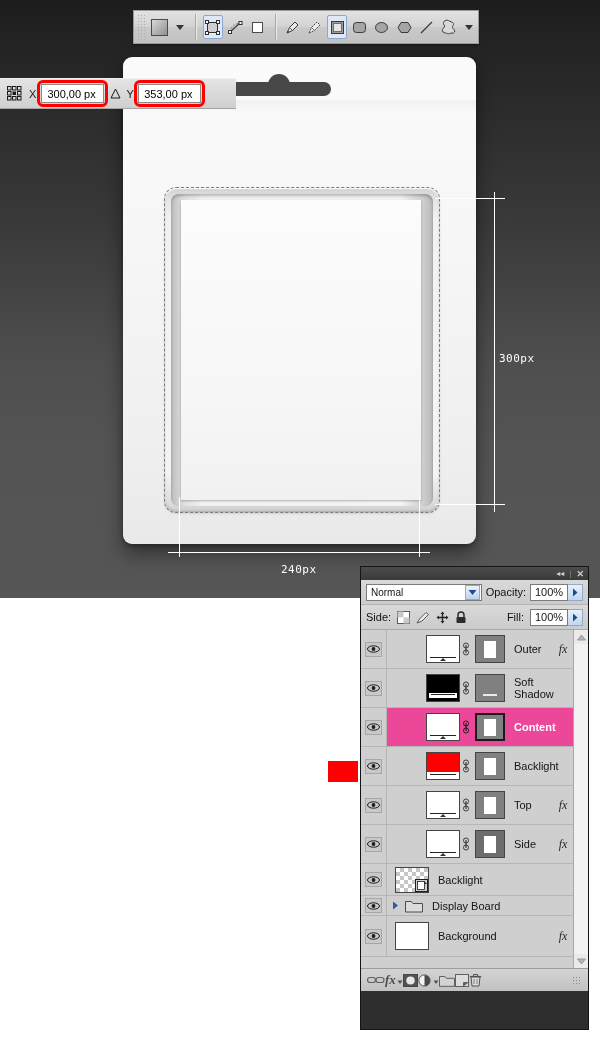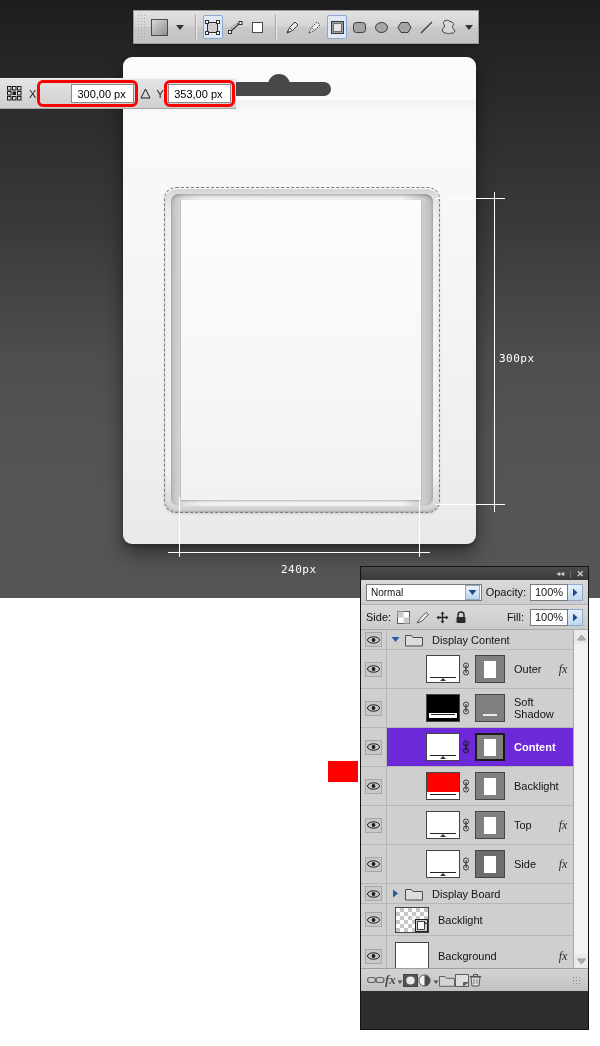--- a/index.html
+++ b/index.html
@@ -202,21 +202,21 @@
   
   #layer-list{
     position:relative;background:#cfcfcf;height:338px;overflow:hidden;
   }
   .layer-row{
     display:flex;align-items:center;height:38px;
     border-bottom:1px solid #b6b6b6;
     background:#cfcfcf;position:relative;
   }
   .layer-row.group{height:19px;}
-  .layer-row.selected{background:#6d28d9;}
+  .layer-row.selected{background:#ec4899;}
   .layer-row.selected .layer-name{color:#fff;font-weight:bold;}
   .eye-cell{
     width:25px;height:100%;display:flex;align-items:center;justify-content:center;
     border-right:1px solid #b6b6b6;background:#cfcfcf;flex:0 0 25px;
   }
   .eye-box{
     width:17px;height:15px;background:#c8c8c8;border:1px solid #a6a6a6;
     display:flex;align-items:center;justify-content:center;box-sizing:border-box;
   }
   .disclosure{width:16px;display:flex;align-items:center;justify-content:center;flex:0 0 16px;}
@@ -403,21 +403,21 @@
         <rect x="1.5" y="6.5" width="3.5" height="3.5"></rect>
         <rect x="11.5" y="6.5" width="3.5" height="3.5"></rect>
         <rect x="1.5" y="11.5" width="3.5" height="3.5"></rect>
         <rect x="6.5" y="11.5" width="3.5" height="3.5"></rect>
         <rect x="11.5" y="11.5" width="3.5" height="3.5"></rect>
       </g>
       <rect x="6.5" y="6.5" width="3.5" height="3.5" fill="#1a1a1a"></rect>
     </svg>
 
     <span class="coord-label">X:</span>
-    <div style="position:relative;padding-left:30px;">
+    <div style="position:relative;">
       <div class="coord-field" style="width:63px;">300,00 px</div>
       <div class="hl-ring" style="left:-4px;top:-4px;right:-4px;bottom:-4px;"></div>
     </div>
 
     <svg class="delta-glyph" width="11" height="11" viewBox="0 0 11 11">
       <polygon points="5.5,1 10,10 1,10" fill="none" stroke="#1a1a1a" stroke-width="1"></polygon>
     </svg>
 
     <span class="coord-label" style="margin-left:2px;">Y:</span>
     <div style="position:relative;">
@@ -484,279 +484,260 @@
         <div class="numfield">100%</div>
         <div class="numarrow">
           <svg width="6" height="9" viewBox="0 0 6 9">
               <polygon points="1,0.5 5.5,4.5 1,8.5" fill="#1b4d8e"></polygon>
             </svg>
         </div>
       </div>
     </div>
 
     <div id="layer-list">
+
+
+      <div class="layer-row">
+        <div class="eye-cell">
+          <div class="eye-box">
+            <svg width="13" height="8" viewBox="0 0 13 8">
+                <ellipse cx="6.5" cy="4" rx="6" ry="3.2" fill="none" stroke="#1d1d1d" stroke-width="1"></ellipse>
+                <circle cx="6.5" cy="4" r="1.9" fill="#1d1d1d"></circle>
+              </svg>
+          </div>
+        </div>
+        <div class="spacer-cell"></div>
+        <div class="thumb">
+          <div class="th-doc">
+            <div class="bar"></div>
+              <div class="tri"></div>
+          </div>
+        </div>
+        <div class="linkicon">
+          <svg width="8" height="14" viewBox="0 0 8 14">
+              <path d="M4 3 v8" stroke="#3a3a3a" stroke-width="1.2"></path>
+              <rect x="1.5" y="1" width="5" height="5" rx="2.4" fill="none" stroke="#3a3a3a"></rect>
+              <rect x="1.5" y="8" width="5" height="5" rx="2.4" fill="none" stroke="#3a3a3a"></rect>
+            </svg>
+        </div>
+        <div class="maskthumb nosel">
+          <div class="mask-white"></div>
+        </div>
+        <span class="layer-name">Outer</span>
+        <div class="fx-cell">fx</div>
+        <div class="fx-arrow">
+          <svg width="8" height="6" viewBox="0 0 8 6">
+              <polygon points="0.5,1 7.5,1 4,5" fill="#2f2f2f"></polygon>
+            </svg>
+        </div>
+      </div>
+
+      <div class="layer-row">
+        <div class="eye-cell">
+          <div class="eye-box">
+            <svg width="13" height="8" viewBox="0 0 13 8">
+                <ellipse cx="6.5" cy="4" rx="6" ry="3.2" fill="none" stroke="#1d1d1d" stroke-width="1"></ellipse>
+                <circle cx="6.5" cy="4" r="1.9" fill="#1d1d1d"></circle>
+              </svg>
+          </div>
+        </div>
+        <div class="spacer-cell"></div>
+        <div class="thumb">
+          <div class="th-black"></div>
+          <div style="position:absolute;left:2px;right:2px;bottom:3px;height:5px;background:#fff;"></div>
+          <div style="position:absolute;left:4px;right:4px;bottom:6px;height:1px;background:#222;"></div>
+          <div class="tri" style="bottom:2px;"></div>
+        </div>
+        <div class="linkicon">
+          <svg width="8" height="14" viewBox="0 0 8 14">
+              <path d="M4 3 v8" stroke="#3a3a3a" stroke-width="1.2"></path>
+              <rect x="1.5" y="1" width="5" height="5" rx="2.4" fill="none" stroke="#3a3a3a"></rect>
+              <rect x="1.5" y="8" width="5" height="5" rx="2.4" fill="none" stroke="#3a3a3a"></rect>
+            </svg>
+        </div>
+        <div class="maskthumb nosel" style="align-items:flex-end;padding-bottom:5px;">
+          <div class="mask-line" style="margin-top:0;"></div>
+        </div>
+        <span class="layer-name">Soft Shadow</span>
+        <div class="fx-cell"></div>
+        <div class="fx-arrow" style="border-left:none;"></div>
+      </div>
+
+      <div class="layer-row selected">
+        <div class="eye-cell">
+          <div class="eye-box">
+            <svg width="13" height="8" viewBox="0 0 13 8">
+                <ellipse cx="6.5" cy="4" rx="6" ry="3.2" fill="none" stroke="#1d1d1d" stroke-width="1"></ellipse>
+                <circle cx="6.5" cy="4" r="1.9" fill="#1d1d1d"></circle>
+              </svg>
+          </div>
+        </div>
+        <div class="spacer-cell"></div>
+        <div class="thumb">
+          <div class="th-doc">
+            <div class="bar"></div>
+              <div class="tri"></div>
+          </div>
+        </div>
+        <div class="linkicon">
+          <svg width="8" height="14" viewBox="0 0 8 14">
+              <path d="M4 3 v8" stroke="#1c1c1c" stroke-width="1.2"></path>
+              <rect x="1.5" y="1" width="5" height="5" rx="2.4" fill="none" stroke="#1c1c1c"></rect>
+              <rect x="1.5" y="8" width="5" height="5" rx="2.4" fill="none" stroke="#1c1c1c"></rect>
+            </svg>
+        </div>
+        <div class="maskthumb">
+          <div class="mask-white"></div>
+        </div>
+        <span class="layer-name">Content</span>
+        <div class="fx-cell"></div>
+        <div class="fx-arrow" style="border-left:none;"></div>
+      </div>
+
+      <div class="layer-row">
+        <div class="eye-cell">
+          <div class="eye-box">
+            <svg width="13" height="8" viewBox="0 0 13 8">
+                <ellipse cx="6.5" cy="4" rx="6" ry="3.2" fill="none" stroke="#1d1d1d" stroke-width="1"></ellipse>
+                <circle cx="6.5" cy="4" r="1.9" fill="#1d1d1d"></circle>
+              </svg>
+          </div>
+        </div>
+        <div class="spacer-cell"></div>
+        <div class="thumb">
+          <div class="th-red"></div>
+          <div style="position:absolute;left:0;right:0;bottom:0;height:7px;background:#fff;"></div>
+          <div style="position:absolute;left:3px;right:3px;bottom:4px;height:1px;background:#222;"></div>
+          <div class="tri"></div>
+        </div>
+        <div class="linkicon">
+          <svg width="8" height="14" viewBox="0 0 8 14">
+              <path d="M4 3 v8" stroke="#3a3a3a" stroke-width="1.2"></path>
+              <rect x="1.5" y="1" width="5" height="5" rx="2.4" fill="none" stroke="#3a3a3a"></rect>
+              <rect x="1.5" y="8" width="5" height="5" rx="2.4" fill="none" stroke="#3a3a3a"></rect>
+            </svg>
+        </div>
+        <div class="maskthumb nosel">
+          <div class="mask-white"></div>
+        </div>
+        <span class="layer-name">Backlight</span>
+        <div class="fx-cell"></div>
+        <div class="fx-arrow" style="border-left:none;"></div>
+      </div>
+
+      <div class="layer-row">
+        <div class="eye-cell">
+          <div class="eye-box">
+            <svg width="13" height="8" viewBox="0 0 13 8">
+                <ellipse cx="6.5" cy="4" rx="6" ry="3.2" fill="none" stroke="#1d1d1d" stroke-width="1"></ellipse>
+                <circle cx="6.5" cy="4" r="1.9" fill="#1d1d1d"></circle>
+              </svg>
+          </div>
+        </div>
+        <div class="spacer-cell"></div>
+        <div class="thumb">
+          <div class="th-doc">
+            <div class="bar"></div>
+              <div class="tri"></div>
+          </div>
+        </div>
+        <div class="linkicon">
+          <svg width="8" height="14" viewBox="0 0 8 14">
+              <path d="M4 3 v8" stroke="#3a3a3a" stroke-width="1.2"></path>
+              <rect x="1.5" y="1" width="5" height="5" rx="2.4" fill="none" stroke="#3a3a3a"></rect>
+              <rect x="1.5" y="8" width="5" height="5" rx="2.4" fill="none" stroke="#3a3a3a"></rect>
+            </svg>
+        </div>
+        <div class="maskthumb nosel">
+          <div class="mask-white"></div>
+        </div>
+        <span class="layer-name">Top</span>
+        <div class="fx-cell">fx</div>
+        <div class="fx-arrow">
+          <svg width="8" height="6" viewBox="0 0 8 6">
+              <polygon points="0.5,1 7.5,1 4,5" fill="#2f2f2f"></polygon>
+            </svg>
+        </div>
+      </div>
+
+      <div class="layer-row">
+        <div class="eye-cell">
+          <div class="eye-box">
+            <svg width="13" height="8" viewBox="0 0 13 8">
+                <ellipse cx="6.5" cy="4" rx="6" ry="3.2" fill="none" stroke="#1d1d1d" stroke-width="1"></ellipse>
+                <circle cx="6.5" cy="4" r="1.9" fill="#1d1d1d"></circle>
+              </svg>
+          </div>
+        </div>
+        <div class="spacer-cell"></div>
+        <div class="thumb">
+          <div class="th-doc">
+            <div class="bar"></div>
+              <div class="tri"></div>
+          </div>
+        </div>
+        <div class="linkicon">
+          <svg width="8" height="14" viewBox="0 0 8 14">
+              <path d="M4 3 v8" stroke="#3a3a3a" stroke-width="1.2"></path>
+              <rect x="1.5" y="1" width="5" height="5" rx="2.4" fill="none" stroke="#3a3a3a"></rect>
+              <rect x="1.5" y="8" width="5" height="5" rx="2.4" fill="none" stroke="#3a3a3a"></rect>
+            </svg>
+        </div>
+        <div class="maskthumb nosel" style="background:#6d6d6d;">
+          <div class="mask-white"></div>
+        </div>
+        <span class="layer-name">Side</span>
+        <div class="fx-cell">fx</div>
+        <div class="fx-arrow">
+          <svg width="8" height="6" viewBox="0 0 8 6">
+              <polygon points="0.5,1 7.5,1 4,5" fill="#2f2f2f"></polygon>
+            </svg>
+        </div>
+      </div>
+
+      <div class="layer-row" style="height:31px;">
+        <div class="eye-cell">
+          <div class="eye-box">
+            <svg width="13" height="8" viewBox="0 0 13 8">
+                <ellipse cx="6.5" cy="4" rx="6" ry="3.2" fill="none" stroke="#1d1d1d" stroke-width="1"></ellipse>
+                <circle cx="6.5" cy="4" r="1.9" fill="#1d1d1d"></circle>
+              </svg>
+          </div>
+        </div>
+        <div class="thumb" style="margin-left:8px;height:26px;">
+          <div class="th-checker"></div>
+          <svg style="position:absolute;right:0;bottom:0;" width="13" height="13" viewBox="0 0 13 13">
+            <rect x="0.5" y="0.5" width="12" height="12" fill="#cfcfcf" stroke="#1c1c1c"></rect>
+            <rect x="2.5" y="2.5" width="7" height="8" fill="#fff" stroke="#1c1c1c" stroke-width=".8"></rect>
+            <path d="M9.5 2.5 l2.5 2.5 h-2.5 Z" fill="#1c1c1c"></path>
+          </svg>
+        </div>
+        <span class="layer-name">Backlight</span>
+        <div class="fx-cell"></div>
+        <div class="fx-arrow"></div>
+      </div>
 
       <div class="layer-row group">
         <div class="eye-cell">
           <div class="eye-box">
             <svg width="13" height="8" viewBox="0 0 13 8">
                 <ellipse cx="6.5" cy="4" rx="6" ry="3.2" fill="none" stroke="#1d1d1d" stroke-width="1"></ellipse>
                 <circle cx="6.5" cy="4" r="1.9" fill="#1d1d1d"></circle>
               </svg>
           </div>
         </div>
         <div class="disclosure">
-          <svg width="9" height="7" viewBox="0 0 9 7">
-              <polygon points="0.5,1 8.5,1 4.5,6" fill="#2b5ca8"></polygon>
-            </svg>
-        </div>
-        <svg class="folder-ic" width="18" height="14" viewBox="0 0 18 14">
-          <path d="M0.5 2.5 h6 l1.5 2 h9.5 v8.5 h-17 Z" fill="#dcdcdc" stroke="#4d4d4d"></path>
-        </svg>
-        <span class="layer-name">Display Content</span>
-      </div>
-
-      <div class="layer-row">
-        <div class="eye-cell">
-          <div class="eye-box">
-            <svg width="13" height="8" viewBox="0 0 13 8">
-                <ellipse cx="6.5" cy="4" rx="6" ry="3.2" fill="none" stroke="#1d1d1d" stroke-width="1"></ellipse>
-                <circle cx="6.5" cy="4" r="1.9" fill="#1d1d1d"></circle>
-              </svg>
-          </div>
-        </div>
-        <div class="spacer-cell"></div>
-        <div class="thumb">
-          <div class="th-doc">
-            <div class="bar"></div>
-              <div class="tri"></div>
-          </div>
-        </div>
-        <div class="linkicon">
-          <svg width="8" height="14" viewBox="0 0 8 14">
-              <path d="M4 3 v8" stroke="#3a3a3a" stroke-width="1.2"></path>
-              <rect x="1.5" y="1" width="5" height="5" rx="2.4" fill="none" stroke="#3a3a3a"></rect>
-              <rect x="1.5" y="8" width="5" height="5" rx="2.4" fill="none" stroke="#3a3a3a"></rect>
-            </svg>
-        </div>
-        <div class="maskthumb nosel">
-          <div class="mask-white"></div>
-        </div>
-        <span class="layer-name">Outer</span>
-        <div class="fx-cell">fx</div>
-        <div class="fx-arrow">
-          <svg width="8" height="6" viewBox="0 0 8 6">
-              <polygon points="0.5,1 7.5,1 4,5" fill="#2f2f2f"></polygon>
-            </svg>
-        </div>
-      </div>
-
-      <div class="layer-row">
-        <div class="eye-cell">
-          <div class="eye-box">
-            <svg width="13" height="8" viewBox="0 0 13 8">
-                <ellipse cx="6.5" cy="4" rx="6" ry="3.2" fill="none" stroke="#1d1d1d" stroke-width="1"></ellipse>
-                <circle cx="6.5" cy="4" r="1.9" fill="#1d1d1d"></circle>
-              </svg>
-          </div>
-        </div>
-        <div class="spacer-cell"></div>
-        <div class="thumb">
-          <div class="th-black"></div>
-          <div style="position:absolute;left:2px;right:2px;bottom:3px;height:5px;background:#fff;"></div>
-          <div style="position:absolute;left:4px;right:4px;bottom:6px;height:1px;background:#222;"></div>
-          <div class="tri" style="bottom:2px;"></div>
-        </div>
-        <div class="linkicon">
-          <svg width="8" height="14" viewBox="0 0 8 14">
-              <path d="M4 3 v8" stroke="#3a3a3a" stroke-width="1.2"></path>
-              <rect x="1.5" y="1" width="5" height="5" rx="2.4" fill="none" stroke="#3a3a3a"></rect>
-              <rect x="1.5" y="8" width="5" height="5" rx="2.4" fill="none" stroke="#3a3a3a"></rect>
-            </svg>
-        </div>
-        <div class="maskthumb nosel" style="align-items:flex-end;padding-bottom:5px;">
-          <div class="mask-line" style="margin-top:0;"></div>
-        </div>
-        <span class="layer-name">Soft Shadow</span>
-        <div class="fx-cell"></div>
-        <div class="fx-arrow" style="border-left:none;"></div>
-      </div>
-
-      <div class="layer-row selected">
-        <div class="eye-cell">
-          <div class="eye-box">
-            <svg width="13" height="8" viewBox="0 0 13 8">
-                <ellipse cx="6.5" cy="4" rx="6" ry="3.2" fill="none" stroke="#1d1d1d" stroke-width="1"></ellipse>
-                <circle cx="6.5" cy="4" r="1.9" fill="#1d1d1d"></circle>
-              </svg>
-          </div>
-        </div>
-        <div class="spacer-cell"></div>
-        <div class="thumb">
-          <div class="th-doc">
-            <div class="bar"></div>
-              <div class="tri"></div>
-          </div>
-        </div>
-        <div class="linkicon">
-          <svg width="8" height="14" viewBox="0 0 8 14">
-              <path d="M4 3 v8" stroke="#1c1c1c" stroke-width="1.2"></path>
-              <rect x="1.5" y="1" width="5" height="5" rx="2.4" fill="none" stroke="#1c1c1c"></rect>
-              <rect x="1.5" y="8" width="5" height="5" rx="2.4" fill="none" stroke="#1c1c1c"></rect>
-            </svg>
-        </div>
-        <div class="maskthumb">
-          <div class="mask-white"></div>
-        </div>
-        <span class="layer-name">Content</span>
-        <div class="fx-cell"></div>
-        <div class="fx-arrow" style="border-left:none;"></div>
-      </div>
-
-      <div class="layer-row">
-        <div class="eye-cell">
-          <div class="eye-box">
-            <svg width="13" height="8" viewBox="0 0 13 8">
-                <ellipse cx="6.5" cy="4" rx="6" ry="3.2" fill="none" stroke="#1d1d1d" stroke-width="1"></ellipse>
-                <circle cx="6.5" cy="4" r="1.9" fill="#1d1d1d"></circle>
-              </svg>
-          </div>
-        </div>
-        <div class="spacer-cell"></div>
-        <div class="thumb">
-          <div class="th-red"></div>
-          <div style="position:absolute;left:0;right:0;bottom:0;height:7px;background:#fff;"></div>
-          <div style="position:absolute;left:3px;right:3px;bottom:4px;height:1px;background:#222;"></div>
-          <div class="tri"></div>
-        </div>
-        <div class="linkicon">
-          <svg width="8" height="14" viewBox="0 0 8 14">
-              <path d="M4 3 v8" stroke="#3a3a3a" stroke-width="1.2"></path>
-              <rect x="1.5" y="1" width="5" height="5" rx="2.4" fill="none" stroke="#3a3a3a"></rect>
-              <rect x="1.5" y="8" width="5" height="5" rx="2.4" fill="none" stroke="#3a3a3a"></rect>
-            </svg>
-        </div>
-        <div class="maskthumb nosel">
-          <div class="mask-white"></div>
-        </div>
-        <span class="layer-name">Backlight</span>
-        <div class="fx-cell"></div>
-        <div class="fx-arrow" style="border-left:none;"></div>
-      </div>
-
-      <div class="layer-row">
-        <div class="eye-cell">
-          <div class="eye-box">
-            <svg width="13" height="8" viewBox="0 0 13 8">
-                <ellipse cx="6.5" cy="4" rx="6" ry="3.2" fill="none" stroke="#1d1d1d" stroke-width="1"></ellipse>
-                <circle cx="6.5" cy="4" r="1.9" fill="#1d1d1d"></circle>
-              </svg>
-          </div>
-        </div>
-        <div class="spacer-cell"></div>
-        <div class="thumb">
-          <div class="th-doc">
-            <div class="bar"></div>
-              <div class="tri"></div>
-          </div>
-        </div>
-        <div class="linkicon">
-          <svg width="8" height="14" viewBox="0 0 8 14">
-              <path d="M4 3 v8" stroke="#3a3a3a" stroke-width="1.2"></path>
-              <rect x="1.5" y="1" width="5" height="5" rx="2.4" fill="none" stroke="#3a3a3a"></rect>
-              <rect x="1.5" y="8" width="5" height="5" rx="2.4" fill="none" stroke="#3a3a3a"></rect>
-            </svg>
-        </div>
-        <div class="maskthumb nosel">
-          <div class="mask-white"></div>
-        </div>
-        <span class="layer-name">Top</span>
-        <div class="fx-cell">fx</div>
-        <div class="fx-arrow">
-          <svg width="8" height="6" viewBox="0 0 8 6">
-              <polygon points="0.5,1 7.5,1 4,5" fill="#2f2f2f"></polygon>
-            </svg>
-        </div>
-      </div>
-
-      <div class="layer-row">
-        <div class="eye-cell">
-          <div class="eye-box">
-            <svg width="13" height="8" viewBox="0 0 13 8">
-                <ellipse cx="6.5" cy="4" rx="6" ry="3.2" fill="none" stroke="#1d1d1d" stroke-width="1"></ellipse>
-                <circle cx="6.5" cy="4" r="1.9" fill="#1d1d1d"></circle>
-              </svg>
-          </div>
-        </div>
-        <div class="spacer-cell"></div>
-        <div class="thumb">
-          <div class="th-doc">
-            <div class="bar"></div>
-              <div class="tri"></div>
-          </div>
-        </div>
-        <div class="linkicon">
-          <svg width="8" height="14" viewBox="0 0 8 14">
-              <path d="M4 3 v8" stroke="#3a3a3a" stroke-width="1.2"></path>
-              <rect x="1.5" y="1" width="5" height="5" rx="2.4" fill="none" stroke="#3a3a3a"></rect>
-              <rect x="1.5" y="8" width="5" height="5" rx="2.4" fill="none" stroke="#3a3a3a"></rect>
-            </svg>
-        </div>
-        <div class="maskthumb nosel" style="background:#6d6d6d;">
-          <div class="mask-white"></div>
-        </div>
-        <span class="layer-name">Side</span>
-        <div class="fx-cell">fx</div>
-        <div class="fx-arrow">
-          <svg width="8" height="6" viewBox="0 0 8 6">
-              <polygon points="0.5,1 7.5,1 4,5" fill="#2f2f2f"></polygon>
-            </svg>
-        </div>
-      </div>
-
-      <div class="layer-row group">
-        <div class="eye-cell">
-          <div class="eye-box">
-            <svg width="13" height="8" viewBox="0 0 13 8">
-                <ellipse cx="6.5" cy="4" rx="6" ry="3.2" fill="none" stroke="#1d1d1d" stroke-width="1"></ellipse>
-                <circle cx="6.5" cy="4" r="1.9" fill="#1d1d1d"></circle>
-              </svg>
-          </div>
-        </div>
-        <div class="disclosure">
           <svg width="7" height="9" viewBox="0 0 7 9">
               <polygon points="1,0.5 6,4.5 1,8.5" fill="#2b5ca8"></polygon>
             </svg>
         </div>
         <svg class="folder-ic" width="18" height="14" viewBox="0 0 18 14">
           <path d="M0.5 2.5 h6 l1.5 2 h9.5 v8.5 h-17 Z" fill="#dcdcdc" stroke="#4d4d4d"></path>
         </svg>
         <span class="layer-name">Display Board</span>
-      </div>
-
-      <div class="layer-row" style="height:31px;">
-        <div class="eye-cell">
-          <div class="eye-box">
-            <svg width="13" height="8" viewBox="0 0 13 8">
-                <ellipse cx="6.5" cy="4" rx="6" ry="3.2" fill="none" stroke="#1d1d1d" stroke-width="1"></ellipse>
-                <circle cx="6.5" cy="4" r="1.9" fill="#1d1d1d"></circle>
-              </svg>
-          </div>
-        </div>
-        <div class="thumb" style="margin-left:8px;height:26px;">
-          <div class="th-checker"></div>
-          <svg style="position:absolute;right:0;bottom:0;" width="13" height="13" viewBox="0 0 13 13">
-            <rect x="0.5" y="0.5" width="12" height="12" fill="#cfcfcf" stroke="#1c1c1c"></rect>
-            <rect x="2.5" y="2.5" width="7" height="8" fill="#fff" stroke="#1c1c1c" stroke-width=".8"></rect>
-            <path d="M9.5 2.5 l2.5 2.5 h-2.5 Z" fill="#1c1c1c"></path>
-          </svg>
-        </div>
-        <span class="layer-name">Backlight</span>
-        <div class="fx-cell"></div>
-        <div class="fx-arrow"></div>
       </div>
 
       <div class="layer-row" style="height:40px;">
         <div class="eye-cell">
           <div class="eye-box">
             <svg width="13" height="8" viewBox="0 0 13 8">
                 <ellipse cx="6.5" cy="4" rx="6" ry="3.2" fill="none" stroke="#1d1d1d" stroke-width="1"></ellipse>
                 <circle cx="6.5" cy="4" r="1.9" fill="#1d1d1d"></circle>
               </svg>
           </div>

